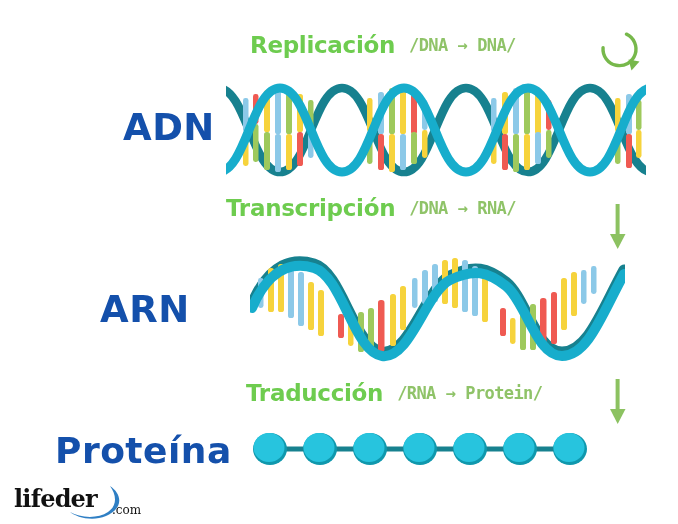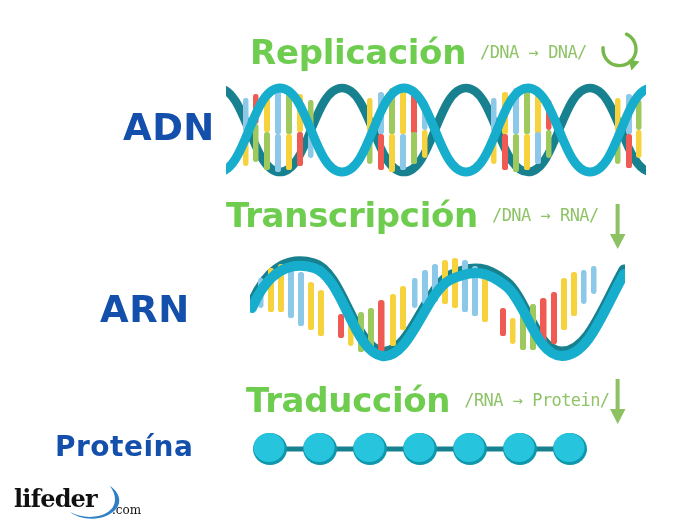--- a/index.html
+++ b/index.html
@@ -26,43 +26,43 @@
   .row-label {
     position: absolute;
     color: #1450ab;
     font-weight: bold;
     font-family: "DejaVu Sans", sans-serif;
     letter-spacing: 0.5px;
     white-space: nowrap;
   }
   #label-adn   { left: 97px;  top: 106px; font-size: 37px; margin-left: 26px; }
   #label-arn   { left: 100px; top: 288px; font-size: 37px; }
-  #label-prot  { left: 55px;  top: 430px; font-size: 28px; }
+  #label-prot  { left: 55px;  top: 430px; font-size: 36px; }
 
   
   .process-row {
     position: absolute;
     display: flex;
     align-items: center;
     white-space: nowrap;
   }
   .process-name {
     color: #6ecc4f;
     font-weight: bold;
-    font-size: 34px;
+    font-size: 23px;
     font-family: "DejaVu Sans", sans-serif;
     letter-spacing: -0.3px;
   }
   .process-formula {
     color: #8fc368;
     font-size: 17px;
     font-family: "DejaVu Sans Mono", monospace;
     letter-spacing: -0.6px;
     margin-left: 14px;
-    font-weight: normal;
+    font-weight: bold;
   }
   .process-formula .arrowglyph { letter-spacing: 0; }
 
   #row-replicacion  { left: 250px; top: 32px; }
   #row-transcripcion{ left: 226px; top: 195px; }
   #row-traduccion   { left: 246px; top: 380px; }
 
   
   .side-arrow {
     position: absolute;

